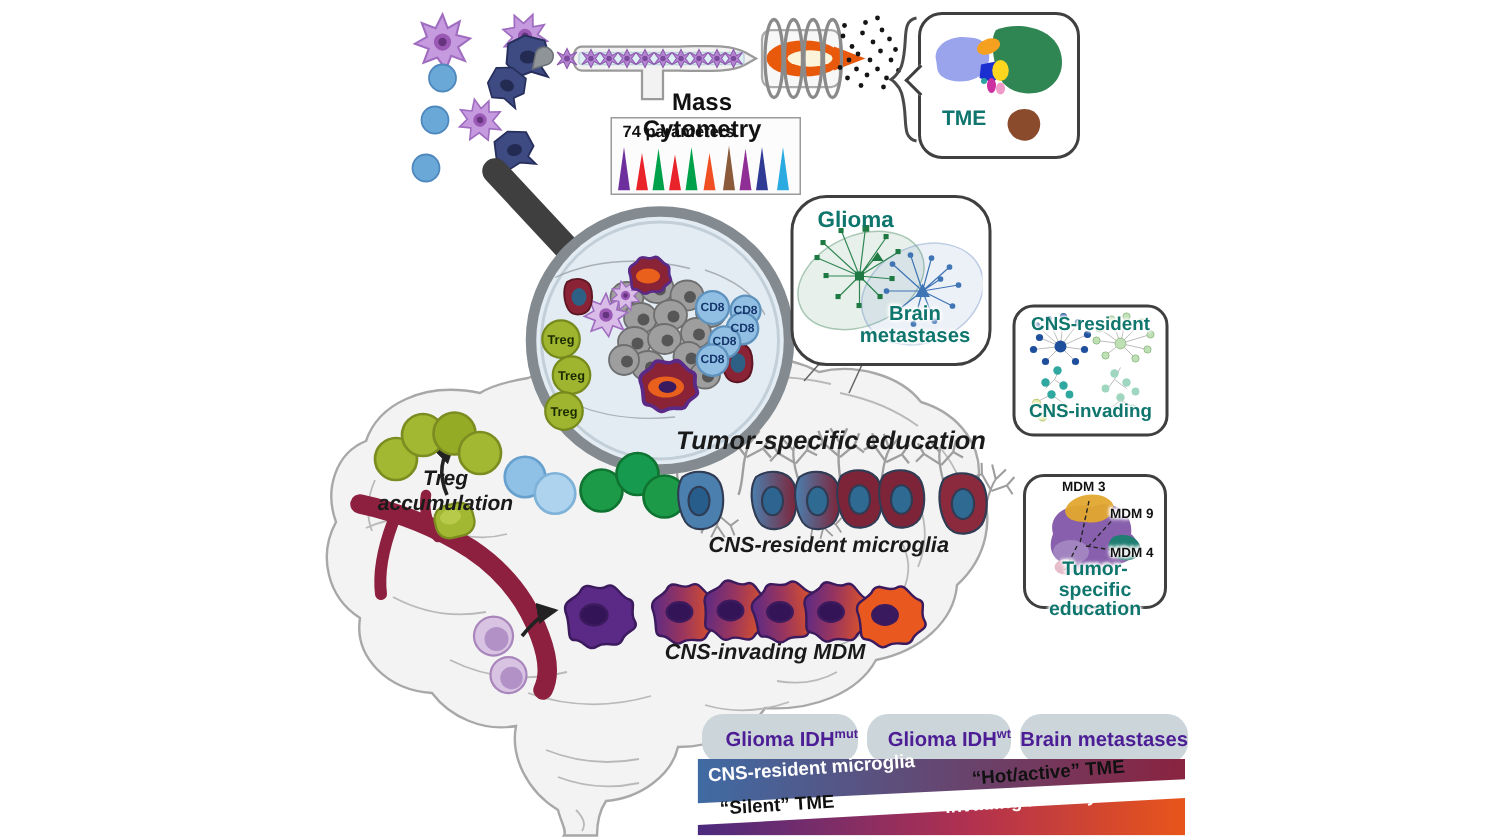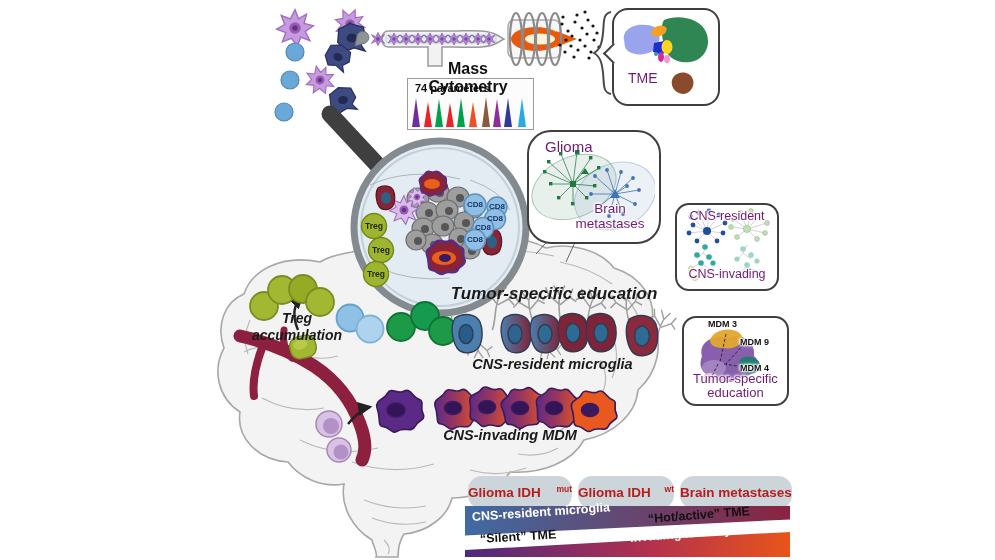--- a/index.html
+++ b/index.html
@@ -2,24 +2,24 @@
 <html><head>
 <meta charset="utf-8">
 <style>
   html,body{margin:0;padding:0;background:#fff;}
   .canvas{position:relative;width:995px;height:560px;background:#ffffff;overflow:hidden;
           font-family:"Liberation Sans",sans-serif;color:#111;}
   .abs{position:absolute;}
   .ml{white-space:pre-line;}
   .lbl{font-weight:bold;font-style:italic;text-align:center;line-height:1.18;color:#1a1a1a;}
   .box{position:absolute;background:#fff;border:2px solid #3f3f3f;border-radius:16px;}
-  .boxlbl{font-weight:normal;color:#701a75;}
+  .boxlbl{font-weight:bold;color:#0f766e;}
   .halo{text-shadow:0 0 2px #fff,0 0 3px #fff,0 0 4px #fff,1px 1px 2px #fff,-1px -1px 2px #fff;}
   .pill{position:absolute;height:33px;background:#ccd5da;border-radius:14px;
-        display:flex;align-items:center;justify-content:space-between;font-weight:bold;font-size:13.5px;color:#b91c1c;}
+        display:flex;align-items:center;justify-content:flex-end;font-weight:bold;font-size:13.5px;color:#4c1d95;}
   .pill .sup{font-size:8.5px;position:relative;top:-4px;font-weight:bold;}
   .bar{position:absolute;}
   .bar-text{position:absolute;font-weight:bold;font-size:12.5px;transform-origin:left center;white-space:nowrap;}
   .tinylbl{position:absolute;font-weight:bold;text-align:center;}
   .params-box{position:absolute;border:1.5px solid #9a9a9a;background:#fcfcfc;}
 </style>
 </head>
 <body>
 
 <div class="canvas">
@@ -436,21 +436,21 @@
         <circle cx="70" cy="60" r="2.8"></circle>
           <circle cx="80" cy="56" r="2.6"></circle>
           <circle cx="68" cy="68" r="2.6"></circle>
           <circle cx="78" cy="67" r="2.4"></circle>
       </g>
     </svg>
     <span class="abs boxlbl halo" style="left:0;top:4px;width:100%;font-size:12.5px;text-align:center;">CNS-resident</span>
     <span class="abs boxlbl halo" style="left:0;top:62px;width:100%;font-size:12.5px;text-align:center;">CNS-invading</span>
   </div>
 
-  <div class="box" style="left:682px;top:316px;width:92px;height:86px;border-radius:14px;padding-left:11px;">
+  <div class="box" style="left:682px;top:316px;width:92px;height:86px;border-radius:14px;">
     <svg class="abs" style="left:0;top:0" width="88" height="82" viewBox="0 0 88 82">
       <path d="M 18,38 C 14,24 30,16 44,20 C 58,14 72,24 70,38 C 78,44 72,58 60,58 C 52,66 34,66 28,58 C 18,56 14,48 18,38 Z" fill="#7a4ea3" opacity="0.9"></path>
       <path d="M 26,22 C 30,10 52,8 58,18 C 60,26 50,32 40,30 C 32,30 26,28 26,22 Z" fill="#e2a72e" opacity="0.95"></path>
       <path d="M 58,40 C 68,36 78,42 76,50 C 74,56 64,58 58,52 C 54,48 54,44 58,40 Z" fill="#1f7d72"></path>
       <ellipse cx="30" cy="50" rx="12" ry="8" fill="#a98fc6" opacity="0.8"></ellipse>
       <ellipse cx="26" cy="60" rx="7" ry="5" fill="#e7bccb"></ellipse>
       <g stroke="#222" stroke-width="0.9" stroke-dasharray="3,2" fill="none">
         <path d="M 42,16 L 36,44 M 60,26 L 42,46 M 40,46 L 66,50 M 34,46 L 26,62"></path>
       </g>
     </svg>

